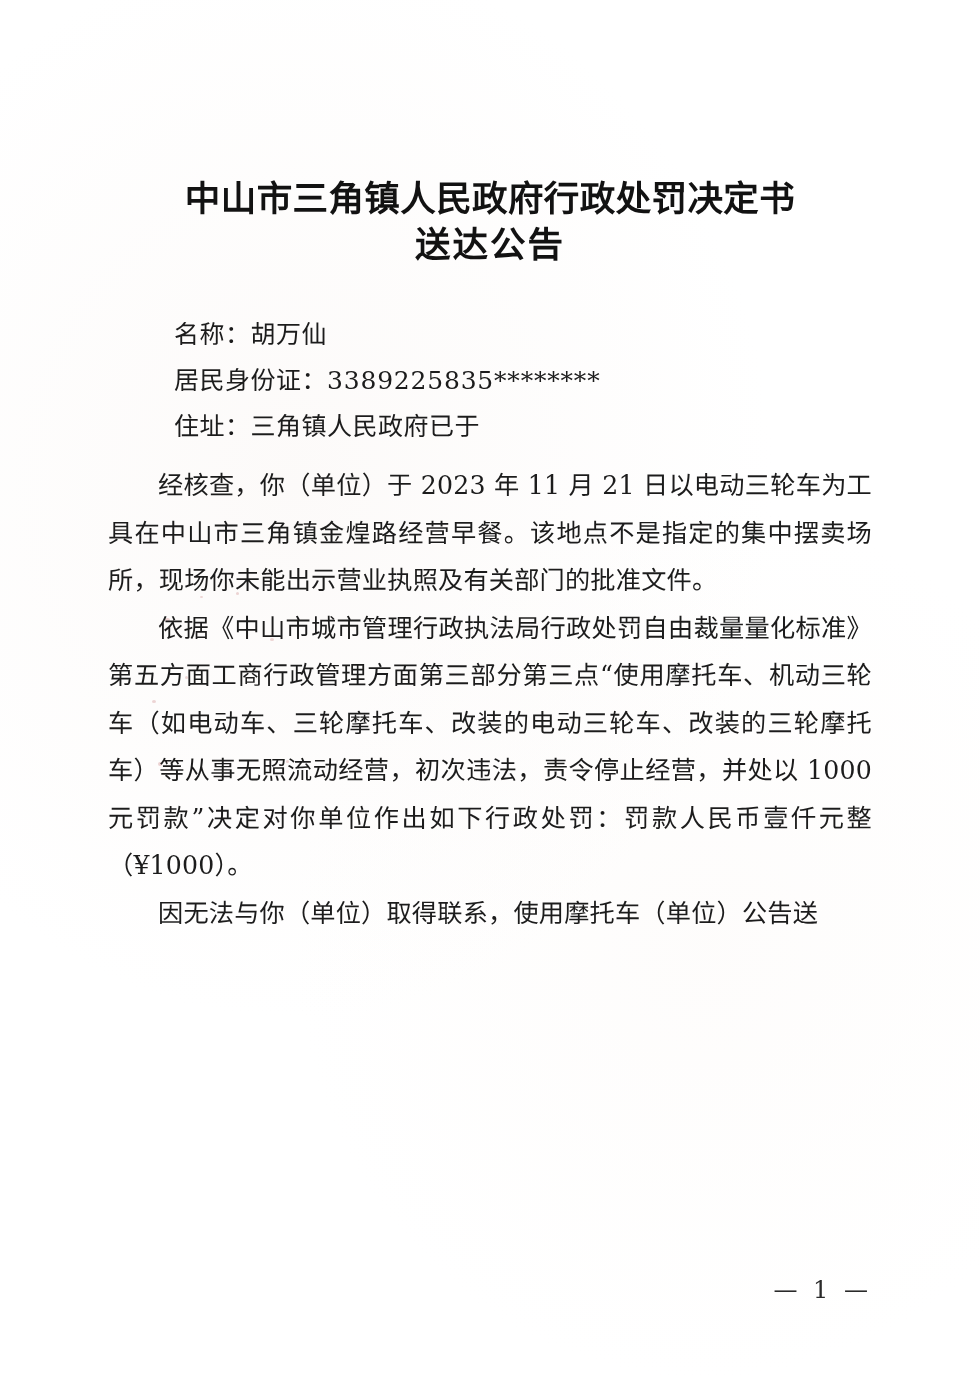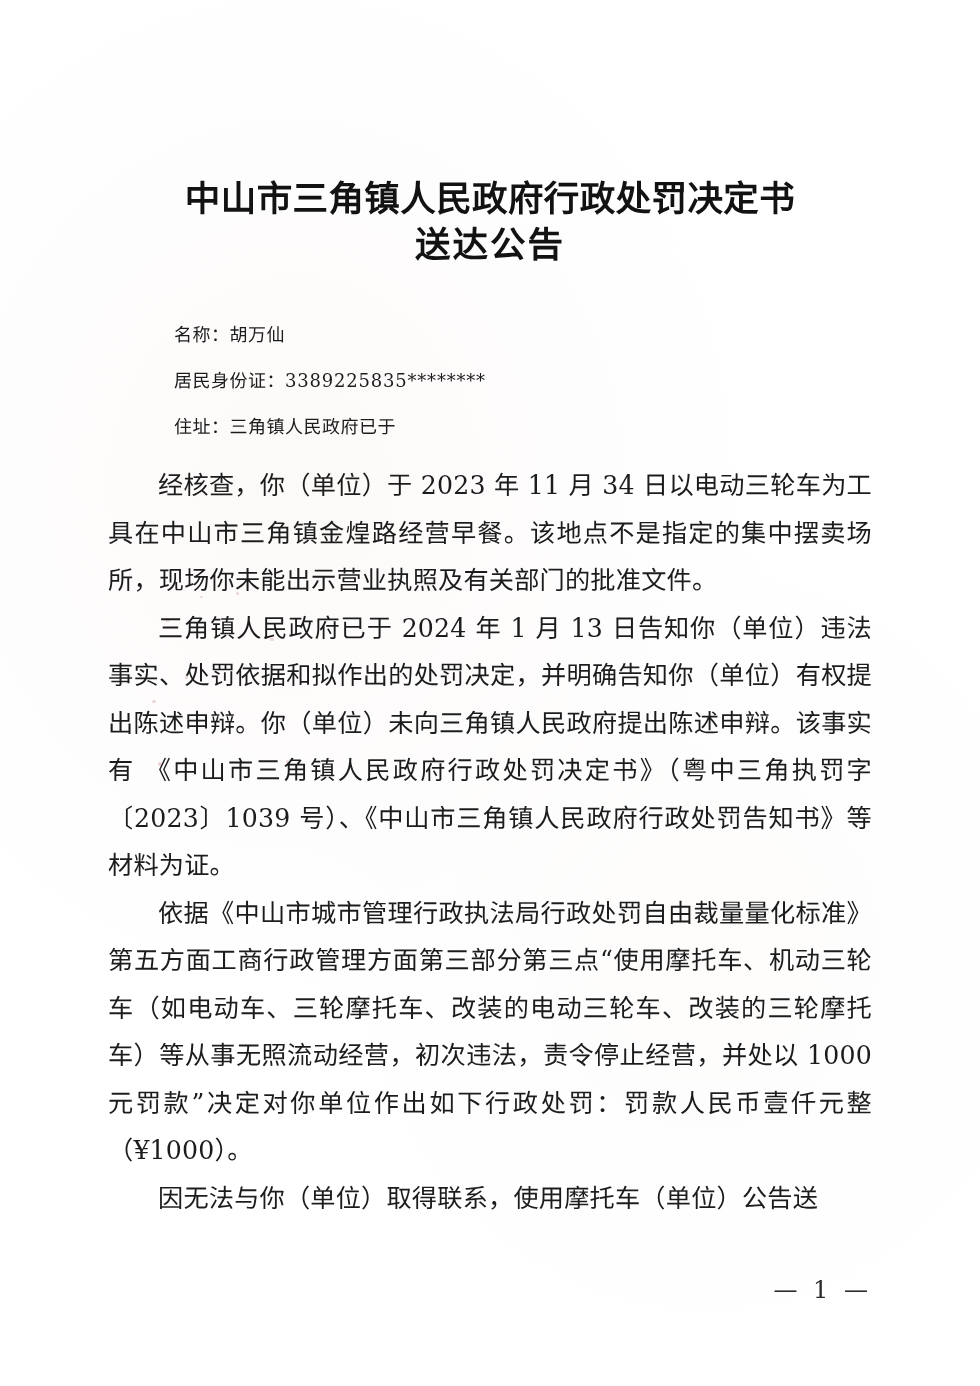--- a/index.html
+++ b/index.html
@@ -64,21 +64,21 @@
   .title-line.second {
     letter-spacing: 2px;
   }
 
   
   .fields {
     margin-top: 44px;
   }
 
   .field-row {
-    font-size: 18px;
+    font-size: 25px;
     line-height: 46px;
     color: #1c1c1c;
     padding-left: 66px;
     white-space: nowrap;
   }
 
   .field-label {
     letter-spacing: 0.5px;
   }
 
@@ -157,23 +157,22 @@
       </div>
 
       <div class="field-row">
         <span class="field-label">住址：</span><span class="field-value">三角镇人民政府已于</span>
       </div>
 
     </div>
 
     <div class="body-block">
 
-      <p class="para">经核查，你（单位）于 2023 年 11 月 34 日以电动三轮车为工具在中山市三角镇金煌路经营早餐。该地点不是指定的集中摆卖场所，现场你未能出示营业执照及有关部门的批准文件。</p>
+      <p class="para">经核查，你（单位）于 2023 年 11 月 21 日以电动三轮车为工具在中山市三角镇金煌路经营早餐。该地点不是指定的集中摆卖场所，现场你未能出示营业执照及有关部门的批准文件。</p>
 
-      <p class="para">三角镇人民政府已于 2024 年 1 月 13 日告知你（单位）违法事实、处罚依据和拟作出的处罚决定，并明确告知你（单位）有权提出陈述申辩。你（单位）未向三角镇人民政府提出陈述申辩。该事实有 《中山市三角镇人民政府行政处罚决定书》（粤中三角执罚字〔2023〕1039 号）、《中山市三角镇人民政府行政处罚告知书》等材料为证。</p>
 
       <p class="para">依据《中山市城市管理行政执法局行政处罚自由裁量量化标准》第五方面工商行政管理方面第三部分第三点“使用摩托车、机动三轮车（如电动车、三轮摩托车、改装的电动三轮车、改装的三轮摩托车）等从事无照流动经营，初次违法，责令停止经营，并处以 1000 元罚款”决定对你单位作出如下行政处罚：罚款人民币壹仟元整（¥1000）。</p>
 
       <p class="para tight">因无法与你（单位）取得联系，使用摩托车（单位）公告送</p>
 
     </div>
 
   </div>
 
   <div class="page-number">— 1 —</div>

